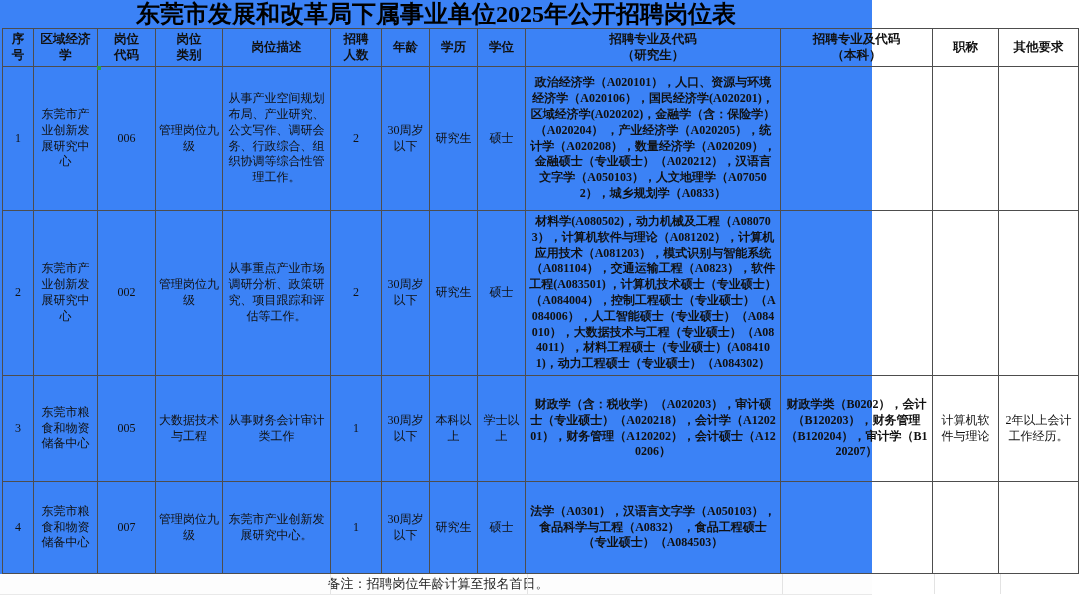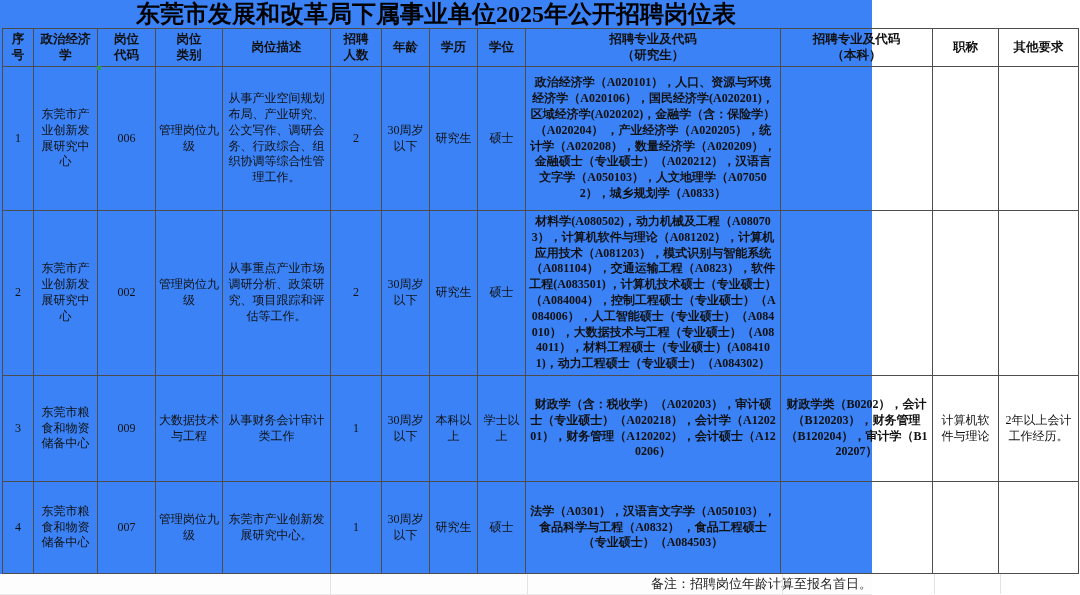--- a/index.html
+++ b/index.html
@@ -29,21 +29,21 @@
     font-weight:bold;font-size:12.5px;white-space:pre-line;line-height:1.25;
   }
   tr.hdr{height:38px;}
   tr.row-0{height:144px;}
   tr.row-1{height:165px;}
   tr.row-2{height:106px;}
   tr.row-3{height:92px;}
   td.majors{font-size:12px;line-height:1.33;font-weight:bold;}
   .note{
     height:20px;line-height:20px;padding-left:4px;
-    font-size:13px;color:#222;text-align:right;
+    font-size:13px;color:#222;text-align:center;
     background:
       linear-gradient(#fdfdfd,#fdfdfd);
     border-top:none;
     position:relative;
   }
   .note-grid{position:absolute;top:0;left:0;width:100%;height:100%;pointer-events:none;}
   .note-grid span{position:absolute;top:0;width:1px;height:100%;background:#e3e3e3;}
   .bottom-strip{height:2px;background:#e9e9e9;}
   .comment-dot{
     position:absolute;left:97px;top:66px;width:4px;height:4px;background:#2f9e44;
@@ -68,21 +68,21 @@
         <col style="width:48px">
         <col style="width:48px">
       <col style="width:255px">
         <col style="width:152px">
         <col style="width:66px">
       <col style="width:80px">
     </colgroup>
     <thead>
       <tr class="hdr">
         <th>序号</th>
-        <th>政治经济学</th>
+        <th>区域经济学</th>
         <th>岗位
 代码</th>
         <th>岗位
 类别</th>
         <th>岗位描述</th>
         <th>招聘
 人数</th>
         <th>年龄</th>
         <th>学历</th>
         <th>学位</th>
@@ -121,21 +121,21 @@
         <td>研究生</td>
         <td>硕士</td>
         <td class="majors">材料学(A080502)，动力机械及工程（A080703），计算机软件与理论（A081202），计算机应用技术（A081203），模式识别与智能系统（A081104），交通运输工程（A0823），软件工程(A083501) ，计算机技术硕士（专业硕士）（A084004），控制工程硕士（专业硕士）（A084006），人工智能硕士（专业硕士）（A084010），大数据技术与工程（专业硕士）（A084011），材料工程硕士（专业硕士）(A084101)，动力工程硕士（专业硕士）（A084302）</td>
         <td class="majors"></td>
         <td></td>
         <td></td>
       </tr>
       <tr class="row-2">
         <td>3</td>
         <td>东莞市粮食和物资储备中心</td>
-        <td>009</td>
+        <td>005</td>
         <td>大数据技术与工程</td>
         <td>从事财务会计审计类工作</td>
         <td>1</td>
         <td>30周岁以下</td>
         <td>本科以上</td>
         <td>学士以上</td>
         <td class="majors">财政学（含：税收学）（A020203），审计硕士（专业硕士）（A020218），会计学（A120201），财务管理（A120202），会计硕士（A120206）</td>
         <td class="majors">财政学类（B0202），会计（B120203），财务管理（B120204），审计学（B120207）</td>
         <td>计算机软件与理论</td>
         <td>2年以上会计工作经历。</td>

